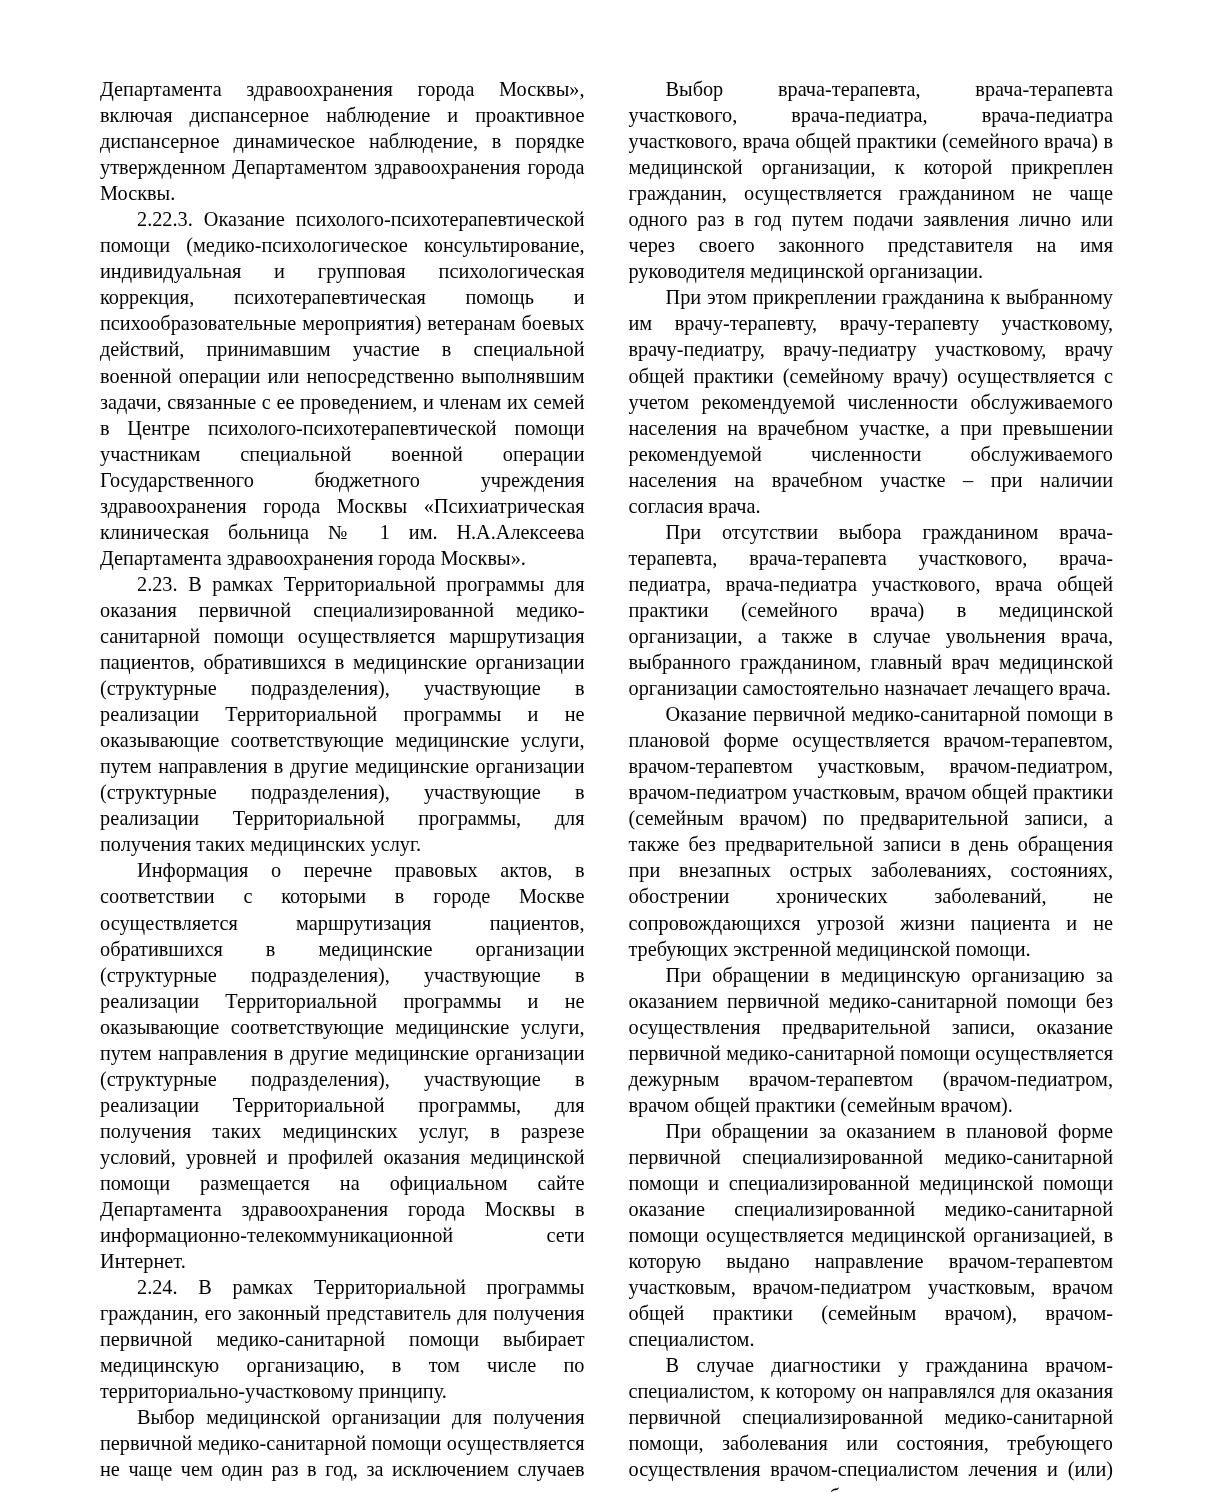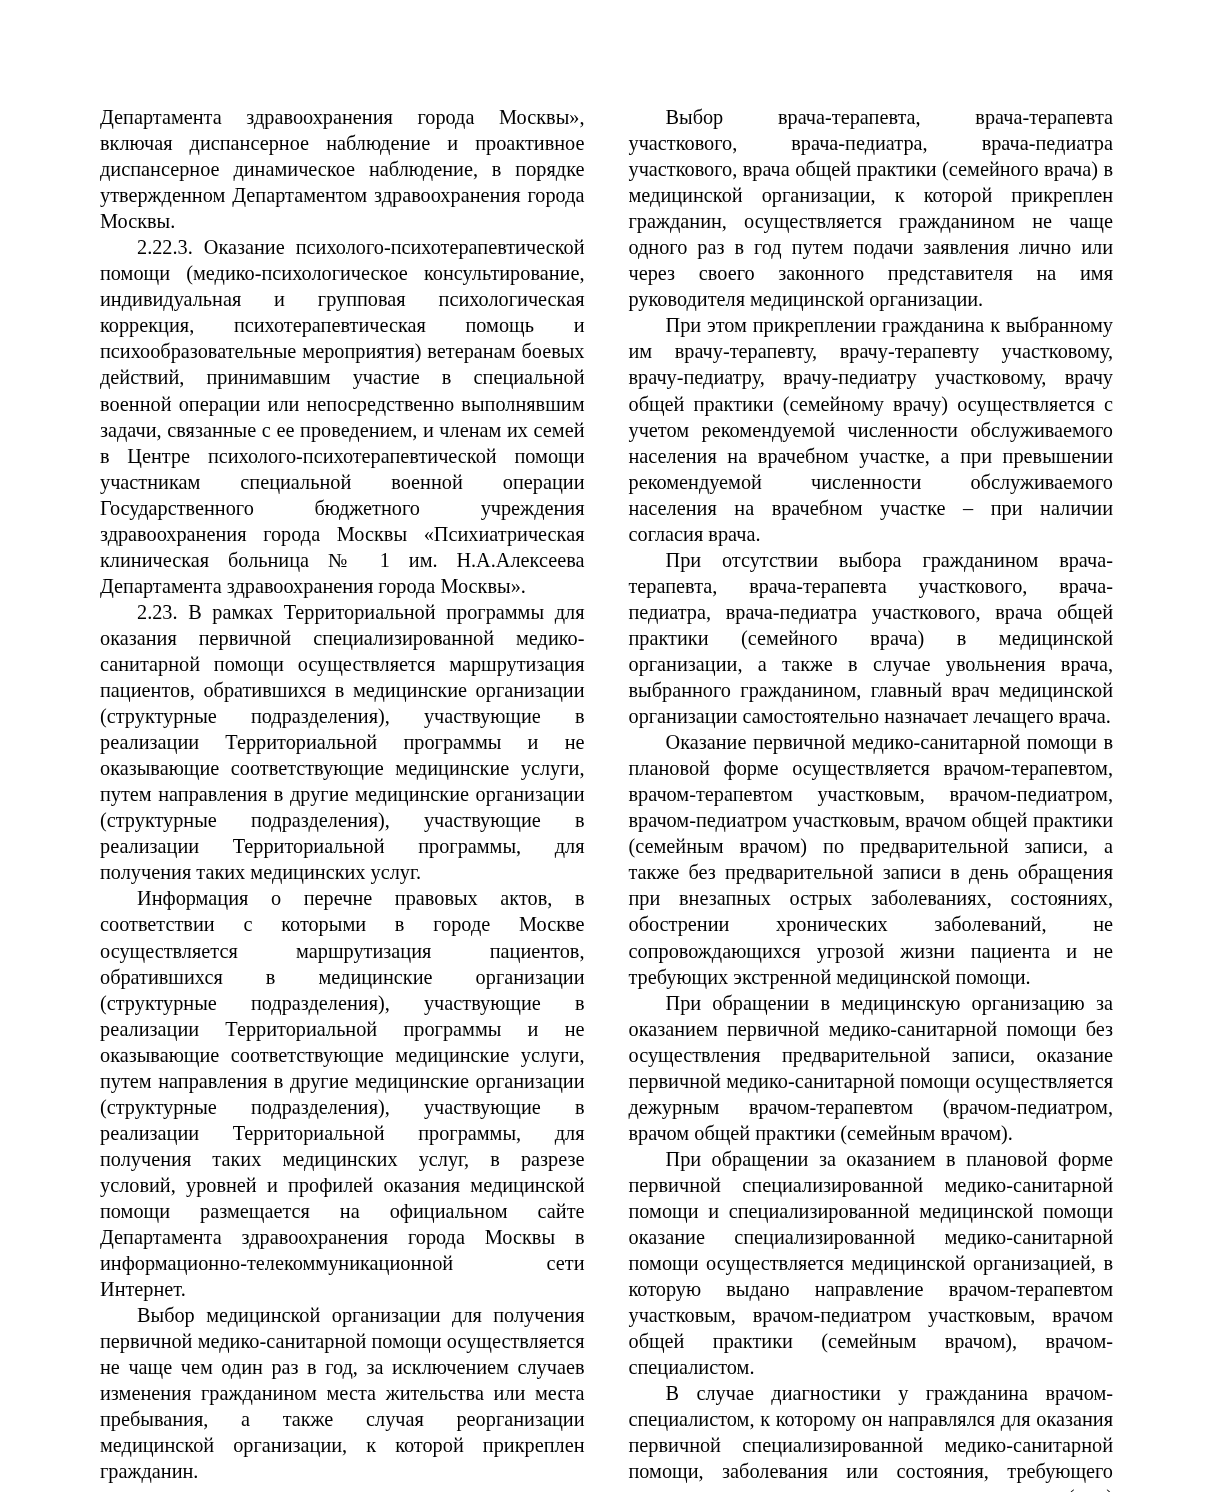--- a/index.html
+++ b/index.html
@@ -11,21 +11,21 @@
     width: 1205px;
     height: 1492px;
     font-family: "Liberation Serif", serif;
     color: #000000;
   }
   .page {
     position: relative;
     width: 1205px;
     height: 1492px;
     box-sizing: border-box;
-    padding: 104px 92px 60px 100px;
+    padding: 76px 92px 60px 100px;
   }
   .columns {
     display: flex;
     flex-direction: row;
     gap: 44px;
     height: 100%;
   }
   .column {
     width: 487px;
     display: flex;
@@ -50,20 +50,21 @@
 </head>
 <body>
 
 <div class="page">
   <div class="columns">
     <div class="column">
       <p class="noindent">Департамента здравоохранения города Москвы», включая диспансерное наблюдение и проактивное диспансерное динамическое наблюдение, в порядке утвержденном Департаментом здравоохранения города Москвы.</p>
       <p class="indent">2.22.3. Оказание психолого-психотерапевтической помощи (медико-психологическое консультирование, индивидуальная и групповая психологическая коррекция, психотерапевтическая помощь и психообразовательные мероприятия) ветеранам боевых действий, принимавшим участие в специальной военной операции или непосредственно выполнявшим задачи, связанные с ее проведением, и членам их семей в Центре психолого-психотерапевтической помощи участникам специальной военной операции Государственного бюджетного учреждения здравоохранения города Москвы «Психиатрическая клиническая больница № 1 им. Н.А.Алексеева Департамента здравоохранения города Москвы».</p>
       <p class="indent">2.23. В рамках Территориальной программы для оказания первичной специализированной медико-санитарной помощи осуществляется маршрутизация пациентов, обратившихся в медицинские организации (структурные подразделения), участвующие в реализации Территориальной программы и не оказывающие соответствующие медицинские услуги, путем направления в другие медицинские организации (структурные подразделения), участвующие в реализации Территориальной программы, для получения таких медицинских услуг.</p>
       <p class="indent">Информация о перечне правовых актов, в соответствии с которыми в городе Москве осуществляется маршрутизация пациентов, обратившихся в медицинские организации (структурные подразделения), участвующие в реализации Территориальной программы и не оказывающие соответствующие медицинские услуги, путем направления в другие медицинские организации (структурные подразделения), участвующие в реализации Территориальной программы, для получения таких медицинских услуг, в разрезе условий, уровней и профилей оказания медицинской помощи размещается на официальном сайте Департамента здравоохранения города Москвы в информационно-телекоммуникационной сети Интернет.</p>
+      <p class="indent">2.24. В рамках Территориальной программы гражданин, его законный представитель для получения первичной медико-санитарной помощи выбирает медицинскую организацию, в том числе по территориально-участковому принципу.</p>
       <p class="indent">Выбор медицинской организации для получения первичной медико-санитарной помощи осуществляется не чаще чем один раз в год, за исключением случаев изменения гражданином места жительства или места пребывания, а также случая реорганизации медицинской организации, к которой прикреплен гражданин.</p>
 
     </div>
     <div class="column">
       <p class="indent">Выбор врача-терапевта, врача-терапевта участкового, врача-педиатра, врача-педиатра участкового, врача общей практики (семейного врача) в медицинской организации, к которой прикреплен гражданин, осуществляется гражданином не чаще одного раз в год путем подачи заявления лично или через своего законного представителя на имя руководителя медицинской организации.</p>
       <p class="indent">При этом прикреплении гражданина к выбранному им врачу-терапевту, врачу-терапевту участковому, врачу-педиатру, врачу-педиатру участковому, врачу общей практики (семейному врачу) осуществляется с учетом рекомендуемой численности обслуживаемого населения на врачебном участке, а при превышении рекомендуемой численности обслуживаемого населения на врачебном участке – при наличии согласия врача.</p>
       <p class="indent">При отсутствии выбора гражданином врача-терапевта, врача-терапевта участкового, врача-педиатра, врача-педиатра участкового, врача общей практики (семейного врача) в медицинской организации, а также в случае увольнения врача, выбранного гражданином, главный врач медицинской организации самостоятельно назначает лечащего врача.</p>
       <p class="indent">Оказание первичной медико-санитарной помощи в плановой форме осуществляется врачом-терапевтом, врачом-терапевтом участковым, врачом-педиатром, врачом-педиатром участковым, врачом общей практики (семейным врачом) по предварительной записи, а также без предварительной записи в день обращения при внезапных острых заболеваниях, состояниях, обострении хронических заболеваний, не сопровождающихся угрозой жизни пациента и не требующих экстренной медицинской помощи.</p>
       <p class="indent">При обращении в медицинскую организацию за оказанием первичной медико-санитарной помощи без осуществления предварительной записи, оказание первичной медико-санитарной помощи осуществляется дежурным врачом-терапевтом (врачом-педиатром, врачом общей практики (семейным врачом).</p>
       <p class="indent">При обращении за оказанием в плановой форме первичной специализированной медико-санитарной помощи и специализированной медицинской помощи оказание специализированной медико-санитарной помощи осуществляется медицинской организацией, в которую выдано направление врачом-терапевтом участковым, врачом-педиатром участковым, врачом общей практики (семейным врачом), врачом-специалистом.</p>

